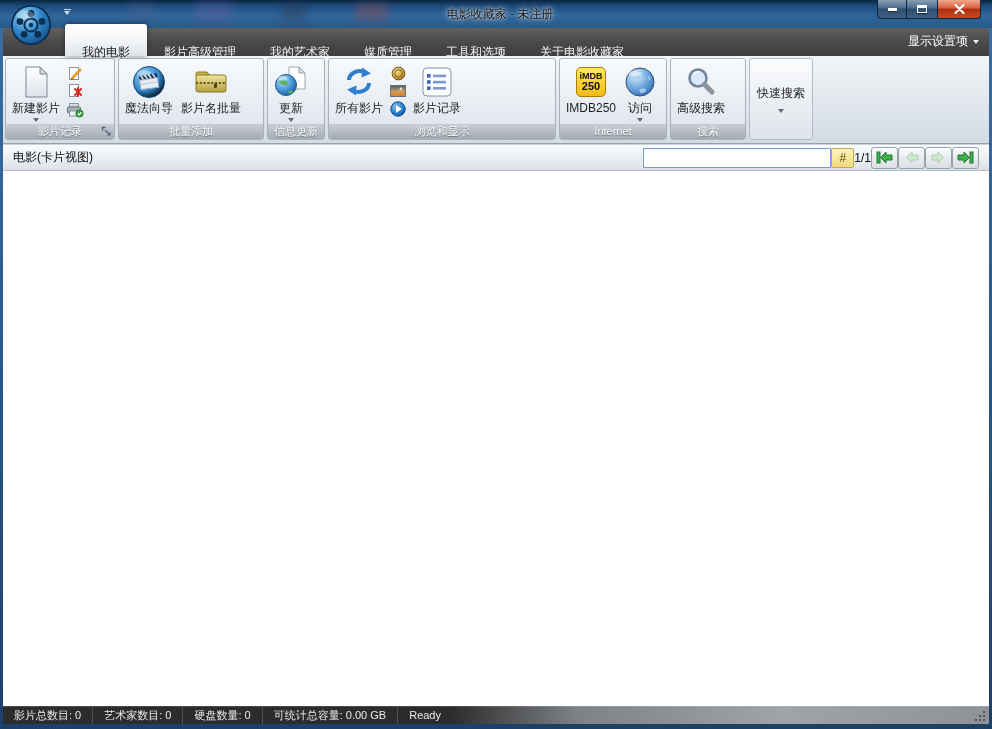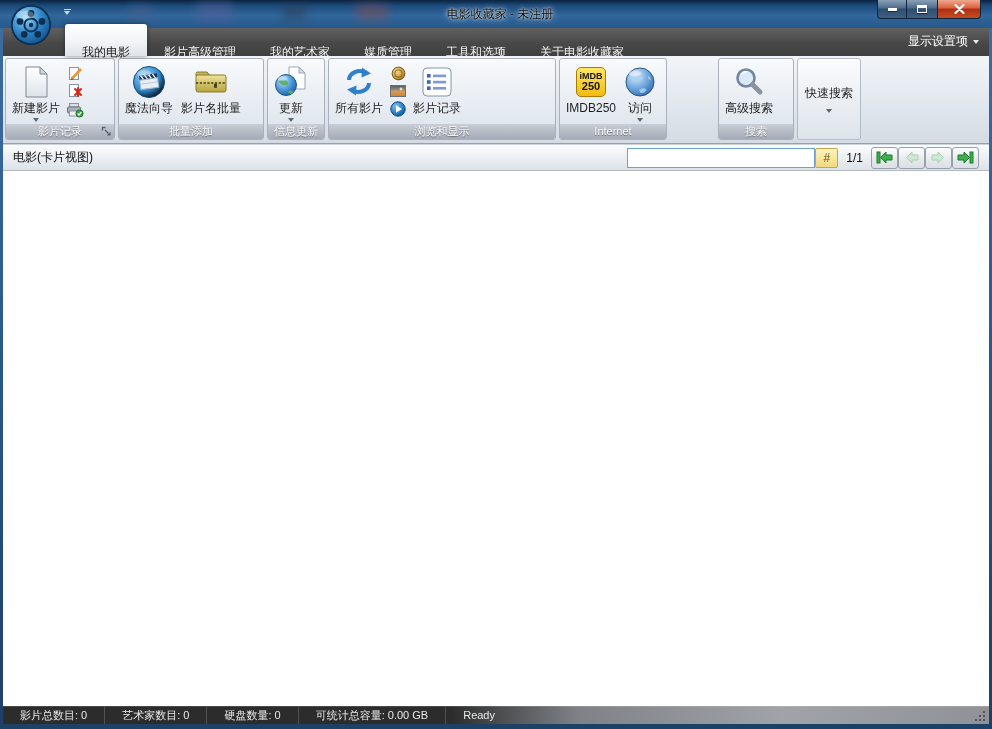--- a/index.html
+++ b/index.html
@@ -53,43 +53,43 @@
   .rbtn .lbl{line-height:15px;}
   .tri-down-dark{width:0;height:0;border-left:3.5px solid transparent;border-right:3.5px solid transparent;border-top:4px solid #5d6773;margin-top:2px;}
   .rbtn.selected{background:linear-gradient(180deg,#fff6e0 0%,#ffe0a1 40%,#fbc55d 46%,#ffd98e 100%);
     border:1px solid #d9a23a;padding:2px 3px 0;}
   .small-col{display:flex;flex-direction:column;justify-content:space-between;padding:4px 1px 6px;}
   .sbtn{width:20px;height:18px;display:flex;align-items:center;justify-content:center;cursor:pointer;}
   .quick-search-btn{flex:0 0 auto;width:64px;border:1px solid #b4bbc5;border-radius:3px;cursor:pointer;
     background:linear-gradient(180deg,#fbfcfd 0%,#eaeef3 55%,#dee4eb 100%);box-shadow:inset 0 1px 0 #fff;
     display:flex;flex-direction:column;align-items:center;justify-content:center;gap:5px;font-size:12px;color:#1e1e1e;}
   .g-records{width:110px;}.g-batch{width:146px;}.g-update{width:58px;}.g-view{width:228px;}
-  .g-internet{width:108px;}.g-search{width:76px;margin-left:48px;}
+  .g-internet{width:108px;}.g-search{width:76px;}
   .imdb-badge{width:30px;height:30px;border-radius:5px;border:1px solid #a87e00;
     background:linear-gradient(180deg,#ffe861,#f3bc0f);display:flex;flex-direction:column;align-items:center;justify-content:center;
     color:#131313;font-weight:bold;line-height:1;}
   .imdb-badge .l1{font-size:9px;letter-spacing:0;}
   .imdb-badge .l2{font-size:11px;}
   
   .toolbar{height:27px;flex:0 0 auto;display:flex;align-items:center;padding:0 10px;font-size:12px;color:#101010;
     background:linear-gradient(180deg,#fbfcfd 0%,#e9edf1 60%,#dde2e8 100%);border-bottom:1px solid #b4bac2;border-top:1px solid #cdd3da;}
   .view-label{margin-right:auto;}
   .search-input{width:188px;height:20px;border:1px solid #6fa0d4;font-size:12px;padding:0 4px;outline:none;background:#fff;}
   .hash-btn{width:23px;height:20px;border:1px solid #c3a84e;border-radius:2px;cursor:pointer;
     background:linear-gradient(180deg,#fdf4be 0%,#f1da7e 100%);color:#5a4f14;font-size:12px;display:flex;align-items:center;justify-content:center;}
-  .page-ind{margin:0 8px;font-size:12px;}
+  .page-ind{margin:0 0;font-size:12px;}
   .navbtn{width:27px;height:22px;border:1px solid #97a1ab;border-radius:3px;cursor:pointer;
     background:linear-gradient(180deg,#fcfdfd 0%,#e7eaed 55%,#dbdfe3 100%);display:flex;align-items:center;justify-content:center;}
   
   .content{flex:1;background:#ffffff;}
   
   .statusbar{height:18px;flex:0 0 auto;display:flex;align-items:stretch;font-size:11px;color:#eaeaea;position:relative;
     background:linear-gradient(90deg,#2c2c2c 0px,#2c2c2c 448px,#7e8287 575px,#a0a3a7 780px,#8e9196 992px);
     box-shadow:inset 0 1px 0 rgba(255,255,255,.14);}
-  .spanel{display:flex;align-items:center;padding:0 17px;border-right:1px solid #515151;white-space:nowrap;}
+  .spanel{display:flex;align-items:center;padding:0 11px;border-right:1px solid #515151;white-space:nowrap;}
   .spanel.ready{border-right:none;}
   .grip{position:absolute;right:4px;bottom:3px;width:2px;height:2px;background:#4f5357;
     box-shadow:-4px 0 #4f5357,-8px 0 #4f5357,0 -4px #4f5357,-4px -4px #4f5357,0 -8px #4f5357;}
 </style>
 </head>
 <body>
 
 <div class="window">
 
   <div class="titlebar">

